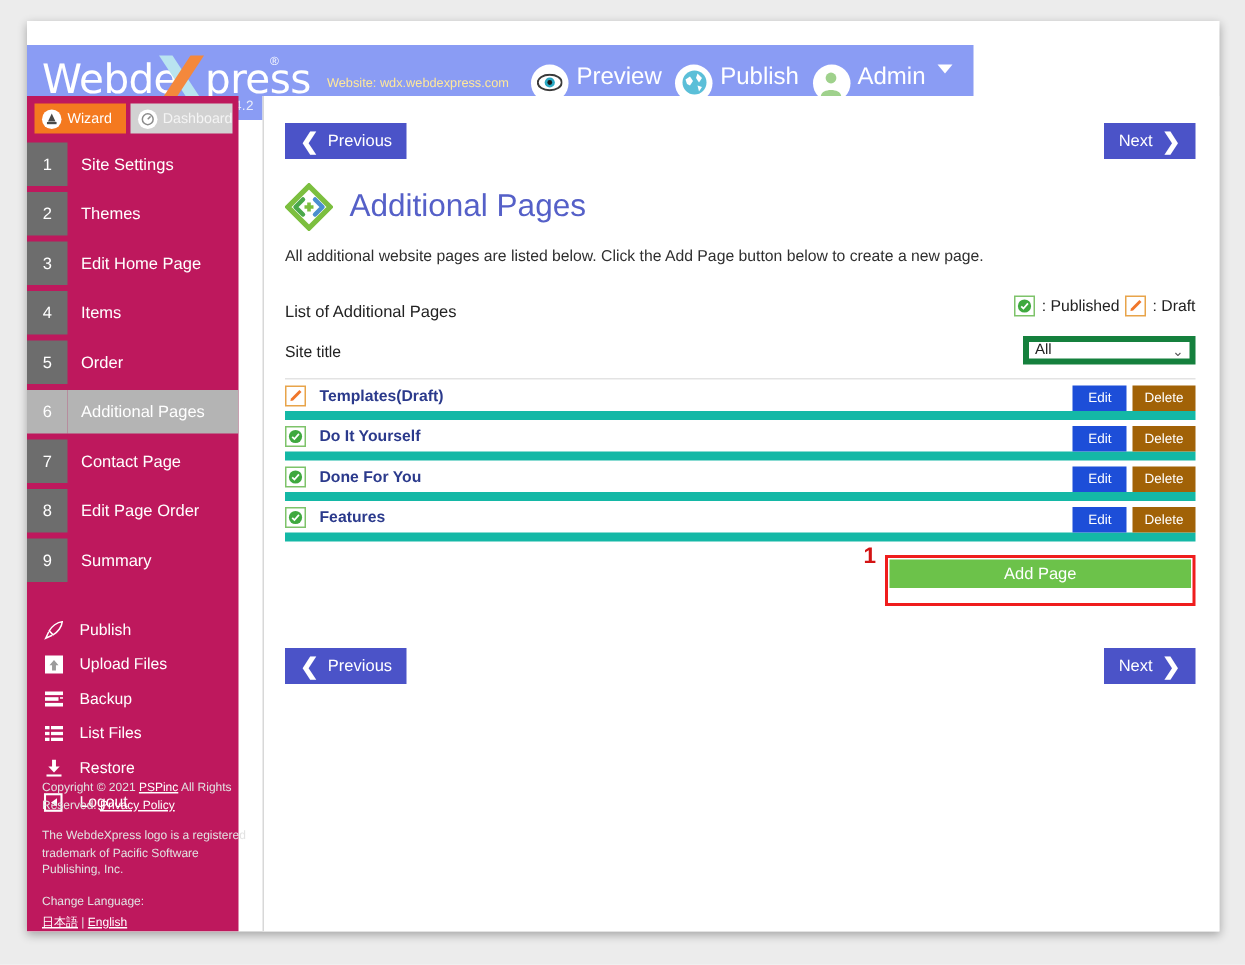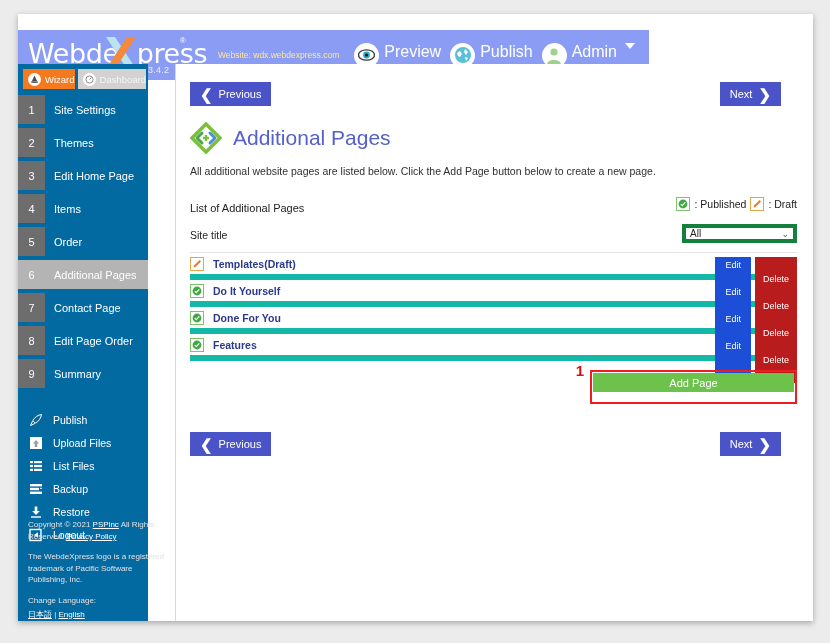--- a/index.html
+++ b/index.html
@@ -58,22 +58,22 @@
   }
   .caret-down {
     width: 0; height: 0; border-left: 5px solid transparent;
     border-right: 5px solid transparent; border-top: 6px solid #ffffff;
     margin-left: 3px;
   }
 
   
   .sidebar {
     position: absolute; left: 0; top: 50px;
-    width: 130px; height: 557px;
-    background: #0369a1;
+    width: 141px; height: 557px;
+    background: #be185d;
   }
   .tabs {
     display: flex; margin: 5px 4px 6px 5px; gap: 3px;
   }
   .tab {
     flex: 1; height: 20px; display: flex; align-items: center; gap: 4px;
     padding-left: 5px; font-size: 9.5px; cursor: pointer;
   }
   .tab.active { background: #f4791f; color: #ffffff; }
   .tab.inactive { background: #d2d2d2; color: #f4f4f4; }
@@ -124,21 +124,21 @@
     position: relative; height: 26px; margin: 18px 16px 0 14px;
   }
   .navrow.bottom { margin-top: 28px; }
   .navbtn {
     position: absolute; top: 0; height: 24px;
     background: #4b53c8; color: #ffffff; font-size: 11px;
     display: flex; align-items: center; gap: 6px; padding: 0 10px;
     cursor: pointer;
   }
   .navbtn.prev { left: 0; }
-  .navbtn.next { right: 16px; }
+  .navbtn.next { right: 0; }
   .chev { font-size: 15px; font-weight: bold; line-height: 1; }
 
   .title-row {
     display: flex; align-items: center; gap: 11px;
     margin: 14px 0 0 14px;
   }
   .title-icon { width: 32px; height: 32px; flex-shrink: 0; }
   .page-title { font-size: 21px; color: #5560c8; font-weight: normal; }
   .page-desc {
     margin: 11px 0 0 14px; font-size: 10.5px; color: #2f2f2f;
@@ -178,22 +178,22 @@
     position: relative; height: 27px; border-bottom: 6px solid #14b8a6;
     display: flex; align-items: center;
   }
   .prow-label { margin-left: 9px; font-size: 10.5px; color: #2b3a8c; font-weight: bold; }
   .prow-actions { position: absolute; right: 0; top: 4px; display: flex; gap: 4px; }
   .btn-edit {
     background: #1d4ed8; color: #ffffff; font-size: 9px;
     padding: 3px 10px; cursor: pointer; line-height: 1.2;
   }
   .btn-del {
-    background: #b91c1c; color: #ffffff; font-size: 9px;
-    padding: 17px 8px; cursor: pointer; line-height: 1.2;
+    background: #a16207; color: #ffffff; font-size: 9px;
+    padding: 3px 8px; cursor: pointer; line-height: 1.2;
   }
 
   .addrow { position: relative; margin: 9px 16px 0 14px; height: 34px; }
   .add-highlight {
     position: absolute; right: 0; top: 0; width: 207px; height: 34px;
     border: 2px solid #ef1d1d;
   }
   .add-btn {
     position: absolute; right: 3px; top: 3px; width: 201px; height: 19px;
     background: #6cc24a; color: #ffffff; font-size: 11px;
@@ -345,40 +345,40 @@
           <svg width="14" height="14" viewBox="0 0 14 14">
             <rect x="1" y="1" width="12" height="12" fill="#fff"></rect>
             <polygon points="7,4 10,7.5 8.3,7.5 8.3,11 5.7,11 5.7,7.5 4,7.5" fill="#9c9c9c"></polygon>
           </svg>
         </span>
         <span>Upload Files</span>
       </div>
       <div class="tool-item">
         <span class="tool-ico">
           <svg width="14" height="14" viewBox="0 0 14 14">
+            <rect x="1" y="2" width="12" height="2.4" fill="#fff"></rect>
+            <rect x="1" y="5.8" width="9" height="2.4" fill="#fff"></rect>
+            <rect x="1" y="9.6" width="12" height="2.4" fill="#fff"></rect>
+            <rect x="11" y="5.8" width="2" height="1" fill="#fff"></rect>
+          </svg>
+        </span>
+        <span>Backup</span>
+      </div>
+      <div class="tool-item">
+        <span class="tool-ico">
+          <svg width="14" height="14" viewBox="0 0 14 14">
             <rect x="1" y="2" width="3" height="2.2" fill="#fff"></rect>
               <rect x="5" y="2" width="8" height="2.2" fill="#fff"></rect>
             <rect x="1" y="5.9" width="3" height="2.2" fill="#fff"></rect>
               <rect x="5" y="5.9" width="8" height="2.2" fill="#fff"></rect>
             <rect x="1" y="9.8" width="3" height="2.2" fill="#fff"></rect>
               <rect x="5" y="9.8" width="8" height="2.2" fill="#fff"></rect>
           </svg>
         </span>
         <span>List Files</span>
-      </div>
-      <div class="tool-item">
-        <span class="tool-ico">
-          <svg width="14" height="14" viewBox="0 0 14 14">
-            <rect x="1" y="2" width="12" height="2.4" fill="#fff"></rect>
-            <rect x="1" y="5.8" width="9" height="2.4" fill="#fff"></rect>
-            <rect x="1" y="9.6" width="12" height="2.4" fill="#fff"></rect>
-            <rect x="11" y="5.8" width="2" height="1" fill="#fff"></rect>
-          </svg>
-        </span>
-        <span>Backup</span>
       </div>
       <div class="tool-item">
         <span class="tool-ico">
           <svg width="14" height="14" viewBox="0 0 14 14">
             <rect x="5.7" y="1.5" width="2.6" height="5" fill="#fff"></rect>
             <polygon points="3.2,6 10.8,6 7,10" fill="#fff"></polygon>
             <rect x="2" y="11.3" width="10" height="1.4" fill="#fff"></rect>
           </svg>
         </span>
         <span>Restore</span>

